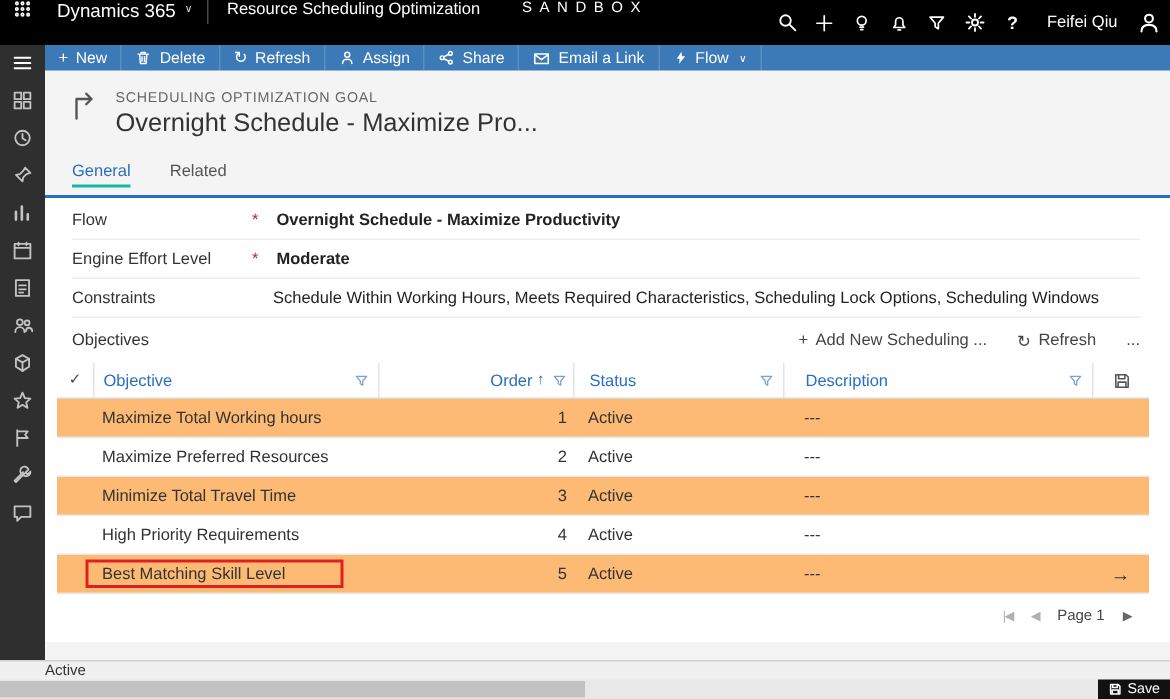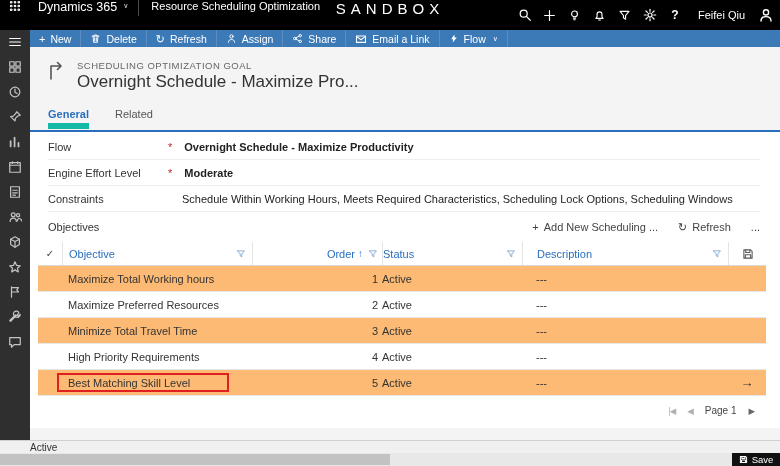--- a/index.html
+++ b/index.html
@@ -12,21 +12,21 @@
   svg.svgi { fill:none; stroke:currentColor; stroke-width:1.4; stroke-linecap:round; stroke-linejoin:round; display:block; }
   svg.svgf { fill:currentColor; stroke:none; display:block; }
 
   
   .topnav { position:absolute; top:0; left:0; right:0; height:30px; background:#000; color:#fff; display:flex; align-items:flex-start; z-index:5; }
   .waffle { width:30px; display:flex; justify-content:center; }
   .brand { font-size:12.5px; margin-left:8px; white-space:nowrap; }
   .chev { font-size:7px; opacity:.85; margin:2px 10px 0 6px; }
   .tn-div { width:1px; height:16px; background:#4a4a4a; margin-right:12px; }
   .area { font-size:11px; white-space:nowrap; }
-  .env { position:absolute; left:50%; transform:translateX(-50%); font-size:15px; letter-spacing:5px; }
+  .env { position:absolute; left:50%; transform:translateX(-50%); font-size:10px; letter-spacing:5px; }
   .tn-right { position:absolute; right:6px; top:0; height:30px; display:flex; align-items:center; gap:9px; }
   .tn-ic { color:#fff; display:flex; align-items:center; justify-content:center; width:16px; height:16px; }
   .helpq { font-size:12px; font-weight:bold; }
   .uname { font-size:11px; margin:0 4px 0 6px; white-space:nowrap; }
 
   
   .cmdbar { position:absolute; top:30px; left:30px; right:0; height:17px; background:#3b79b7; color:#fff; display:flex; align-items:center; font-size:10.5px; z-index:4; }
   .cmd { display:flex; align-items:center; gap:5px; padding:0 9px; height:100%; border-right:1px solid rgba(255,255,255,.16); white-space:nowrap; cursor:default; }
   .cmd .g { font-size:11px; line-height:10px; }
   .cmd .gchev { font-size:7px; margin-left:2px; }
@@ -36,21 +36,21 @@
   .sb-ic { color:#c3c3c3; width:14px; height:14px; }
   .sb-ic.first { color:#fff; }
 
   
   .content { position:absolute; left:30px; top:47px; right:0; bottom:26px; background:#f4f4f4; overflow:hidden; }
   .goal-ic { position:absolute; left:14px; top:12px; color:#555; }
   .ent-label { position:absolute; left:47px; top:13px; font-size:9.5px; letter-spacing:.5px; color:#666; }
   .rec-title { position:absolute; left:47px; top:25px; font-size:17px; color:#333; }
   .tabs { position:absolute; left:18px; top:61px; display:flex; gap:26px; font-size:11px; }
   .tab { color:#555; padding-bottom:3px; }
-  .tab.active { color:#2a6fbd; border-bottom:6px solid #14b8a6;font-weight:bold; }
+  .tab.active { color:#2a6fbd; border-bottom:2px solid #14b8a6; }
   .blue-rule { position:absolute; top:83px; left:0; right:0; height:2px; background:#2a6fbd; }
 
   .card { position:absolute; top:85px; left:0; right:0; height:296px; background:#fff; }
   .fields { padding:2px 20px 0 18px; }
   .frow { display:flex; align-items:center; height:26px; border-bottom:1px solid #ededed; font-size:11px; }
   .flabel { width:118px; color:#333; flex:none; }
   .req { color:#c0262b; margin-left:2px; margin-right:8px; }
   .noreq { width:12px; }
   .fvalue { color:#222; margin-left:4px; white-space:nowrap; overflow:hidden; }
   .bold { font-weight:bold; }
@@ -60,21 +60,21 @@
   .obj-act { display:flex; align-items:center; gap:5px; white-space:nowrap; }
   .obj-act .g { font-size:11px; }
 
   .grid { margin:0 14px 0 8px; font-size:11px; }
   .ghead { display:flex; align-items:center; height:24px; color:#2a6fbd; border-bottom:1px solid #d8d8d8; }
   .hc { display:flex; align-items:center; height:100%; border-left:1px solid #e4e4e4; }
   .hc:first-child { border-left:none; }
   .c-check { width:24px; flex:none; justify-content:center; color:#444; font-size:10px; }
   .c-obj { width:190px; flex:none; padding-left:6px; }
   .c-order { width:130px; flex:none; justify-content:flex-end; padding-right:4px; }
-  .c-status { width:140px; flex:none; padding-left:0; }
+  .c-status { width:140px; flex:none; padding-left:10px; }
   .c-desc { width:206px; flex:none; padding-left:14px; }
   .c-end { flex:1; justify-content:center; color:#555; }
   .fn { color:#7aa3cf; margin-left:auto; margin-right:6px; flex:none; }
   .fn2 { color:#7aa3cf; margin-left:5px; flex:none; }
   .sorta { margin-left:3px; font-size:10px; }
   .grow { display:flex; align-items:center; height:26px; border-bottom:1px solid #e7e7e7; color:#333; }
   .grow.alt { background:#fdba74;align-items:flex-end; }
   .rc { display:flex; align-items:center; height:100%; }
   .objcell { position:relative; }
   .red-overlay { position:absolute; left:-5px; top:3px; width:172px; height:19px; border:2px solid #e02020; }

